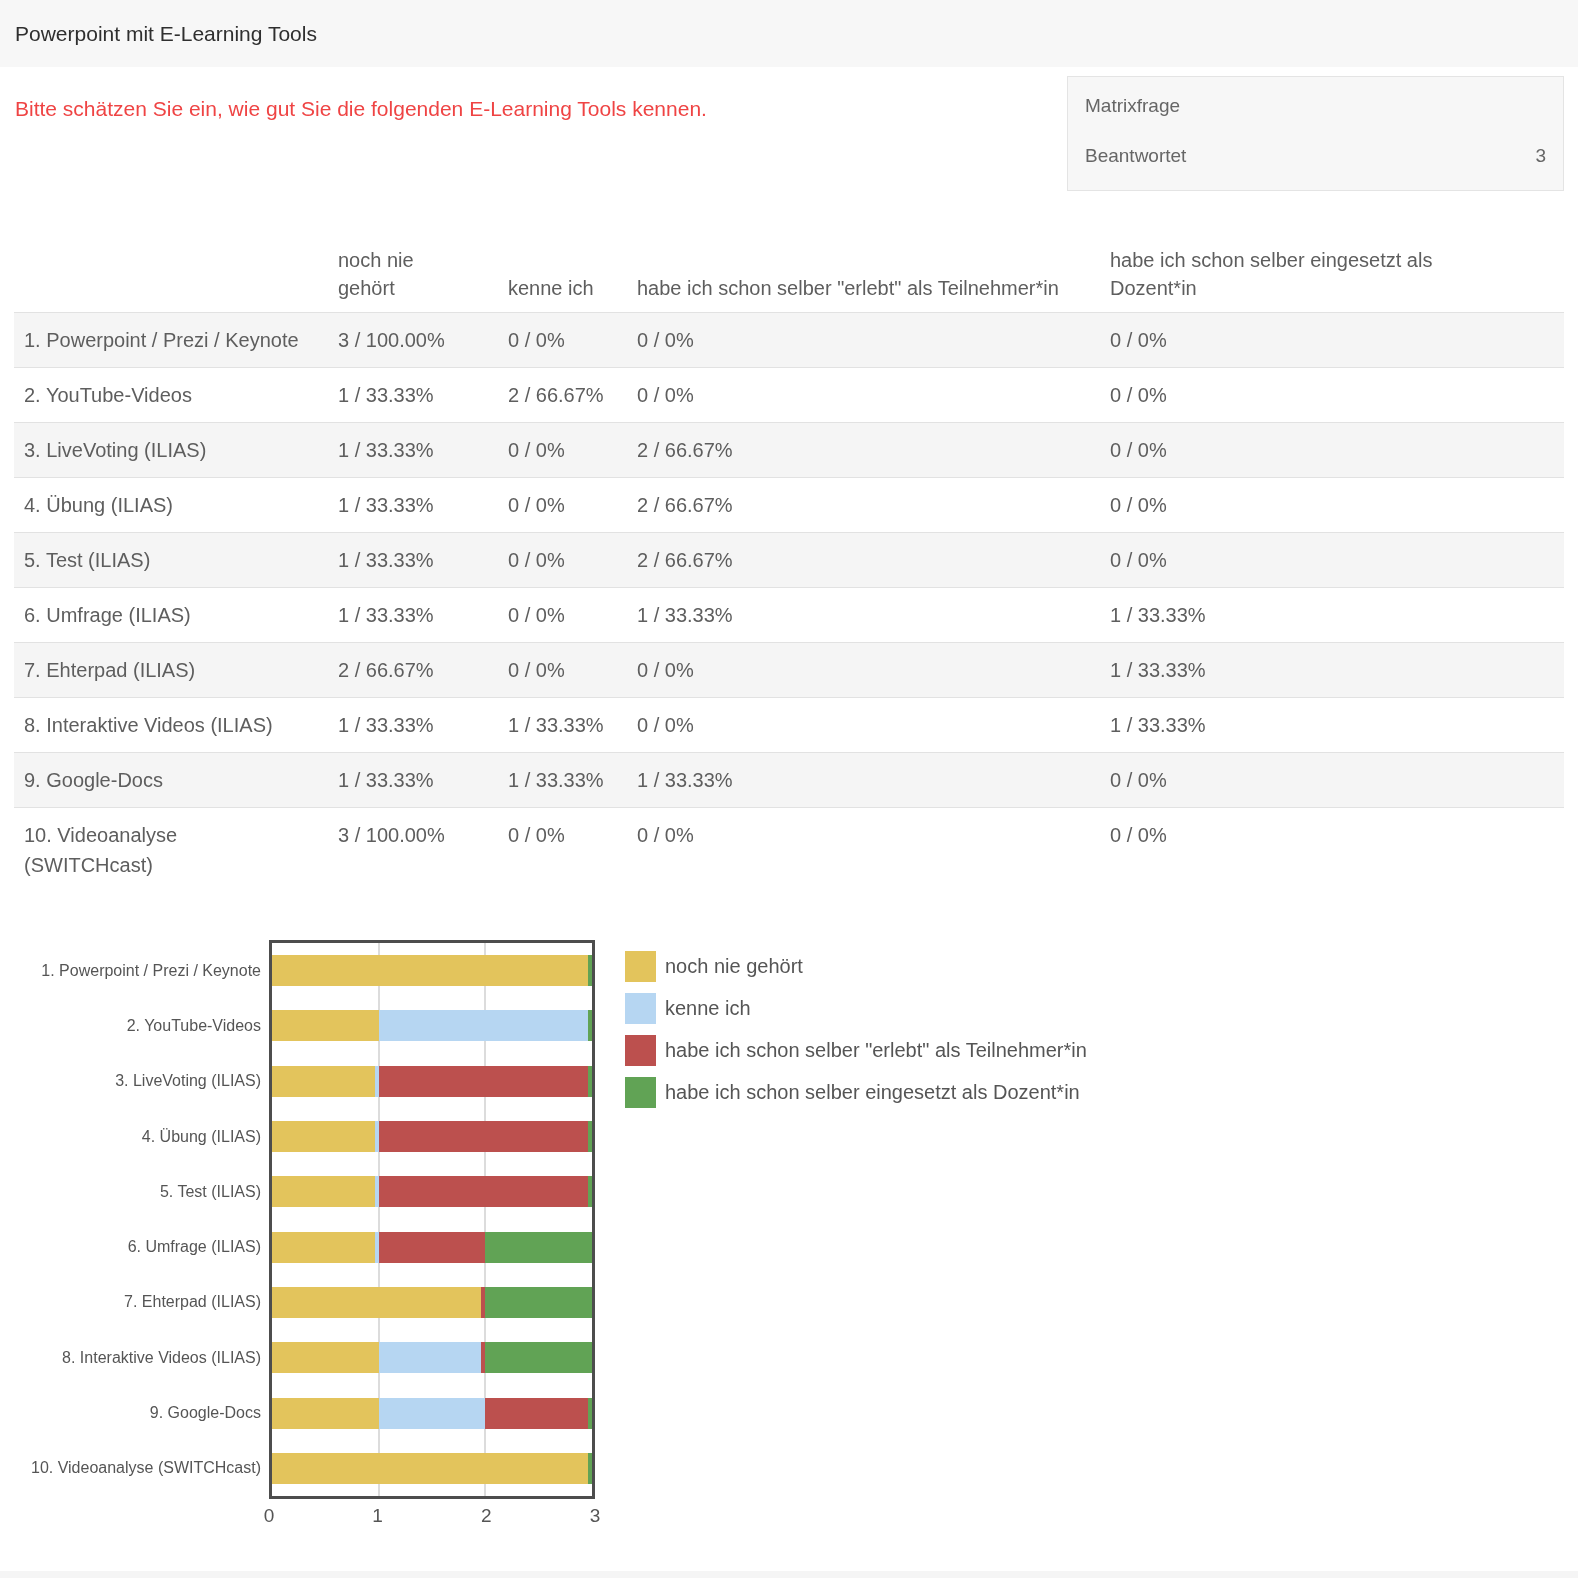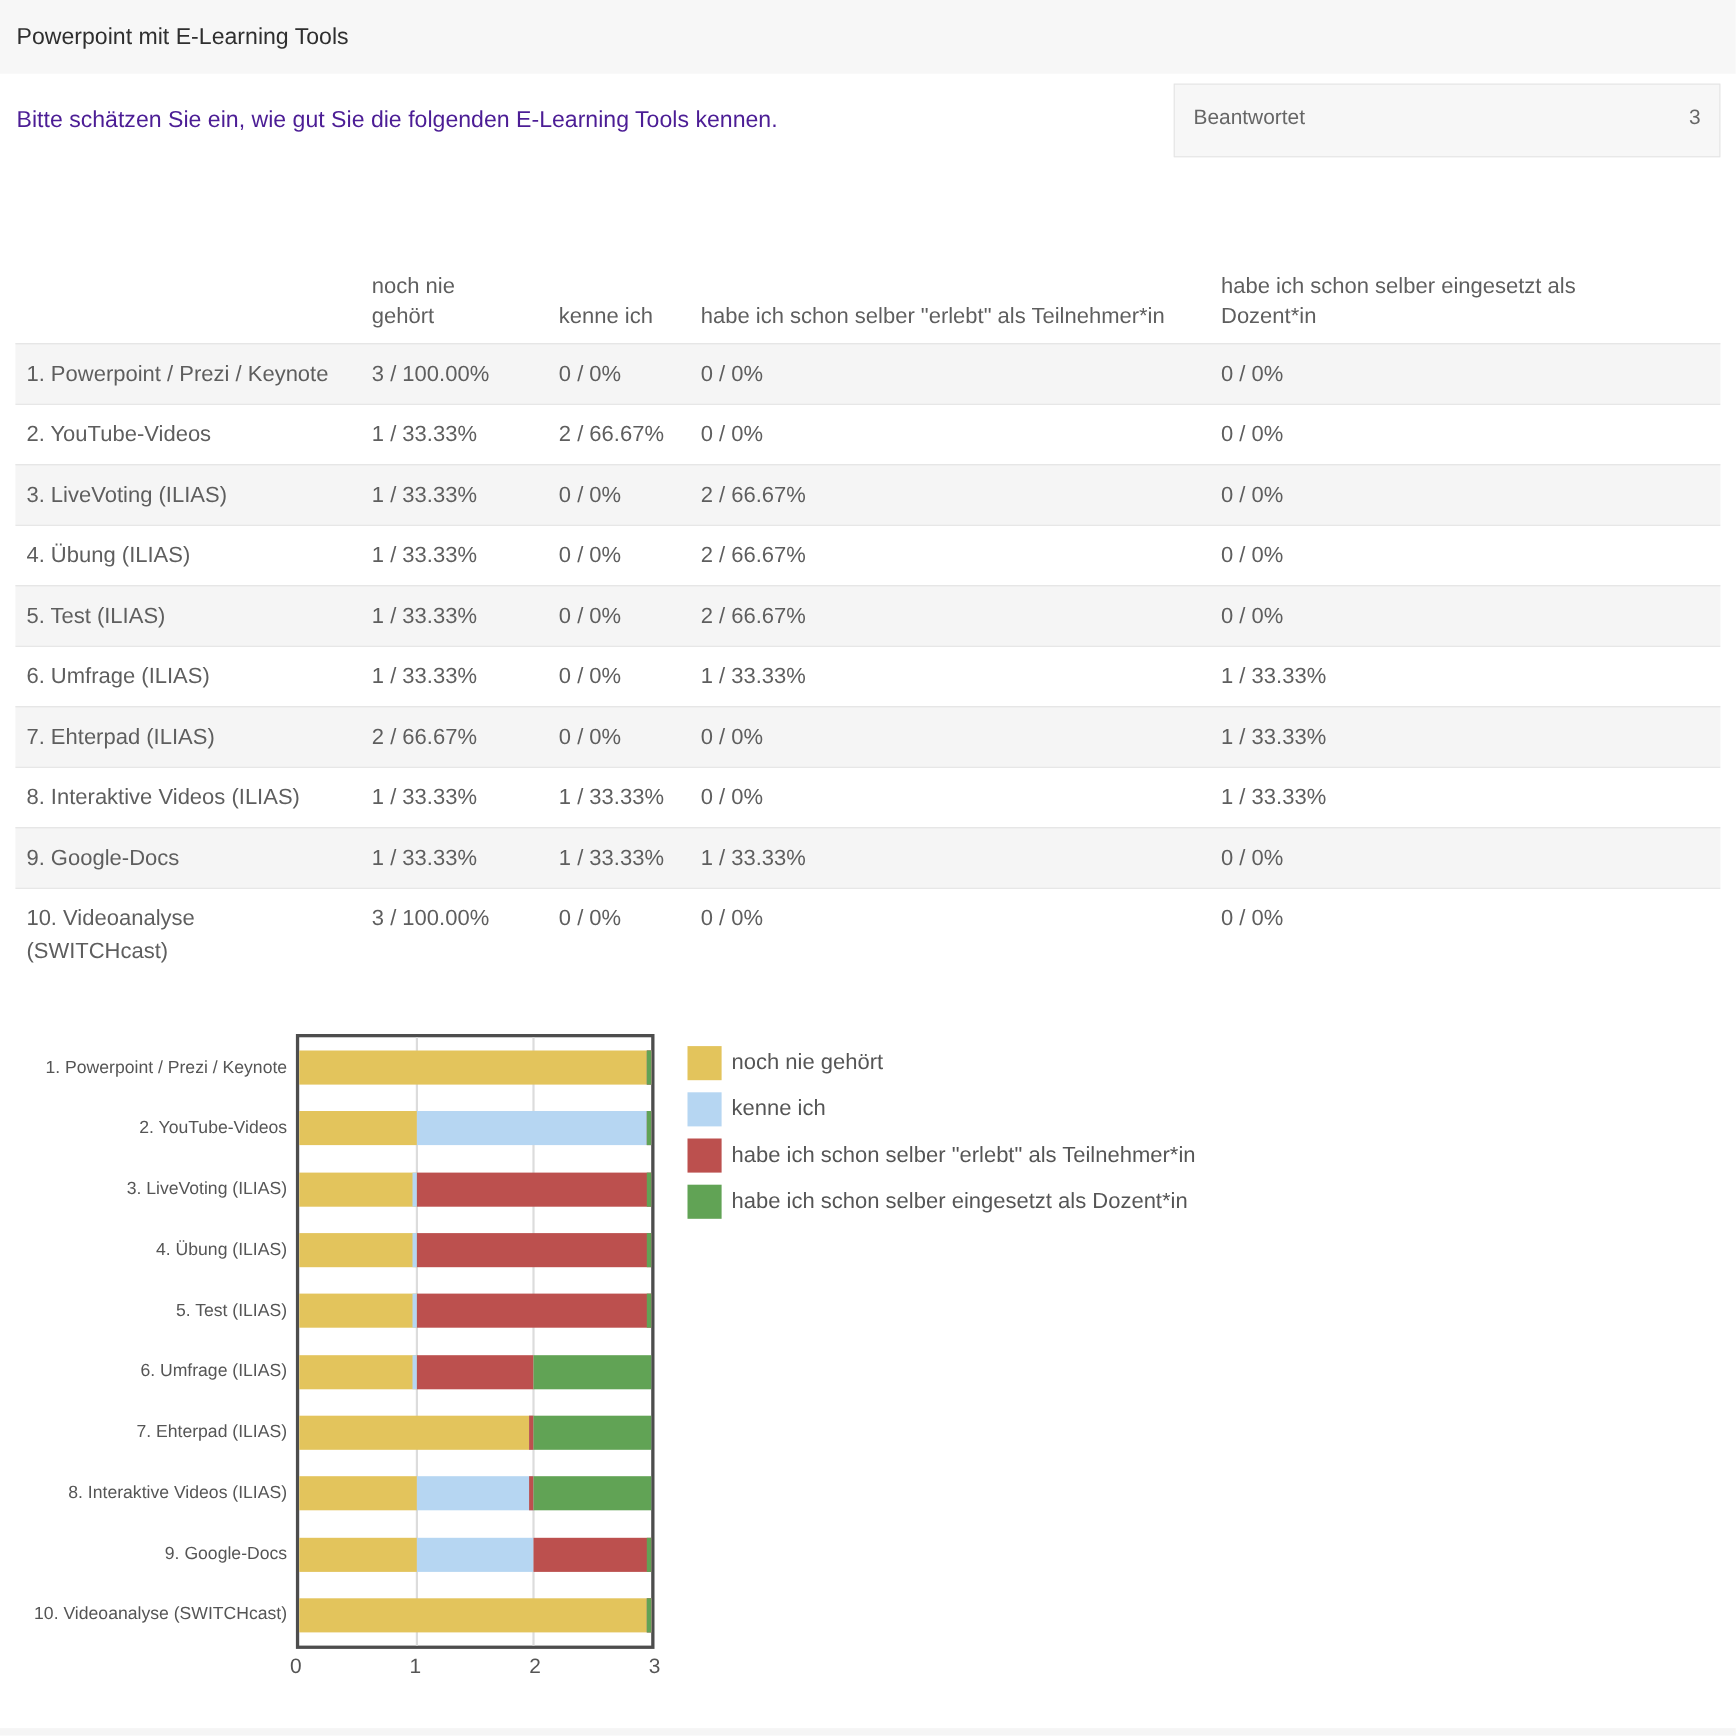--- a/index.html
+++ b/index.html
@@ -19,21 +19,21 @@
     display: flex;
     align-items: center;
     padding-left: 15px;
     font-size: 21px;
     color: #2f2f2f;
   }
   .question-text {
     margin: 27px 530px 0 15px;
     font-size: 21px;
     line-height: 30px;
-    color: #4c1d95;
+    color: #ef4444;
   }
 
   
   .info-box {
     position: absolute;
     top: 76px;
     right: 14px;
     width: 497px;
     background: #f7f7f7;
     border: 1px solid #e4e4e4;
@@ -168,20 +168,21 @@
 </head>
 <body>
 
 <div class="title-bar">
   <span>Powerpoint mit E-Learning Tools</span>
 </div>
 
 <div class="question-text">Bitte schätzen Sie ein, wie gut Sie die folgenden E-Learning Tools kennen.</div>
 
 <div class="info-box">
+  <div class="info-type">Matrixfrage</div>
   <div class="info-row">
     <span>Beantwortet</span>
     <span>3</span>
   </div>
 </div>
 
 <div class="matrix-table">
   <div class="thead">
     <div class="th"></div>
     <div class="th">noch nie gehört</div>

